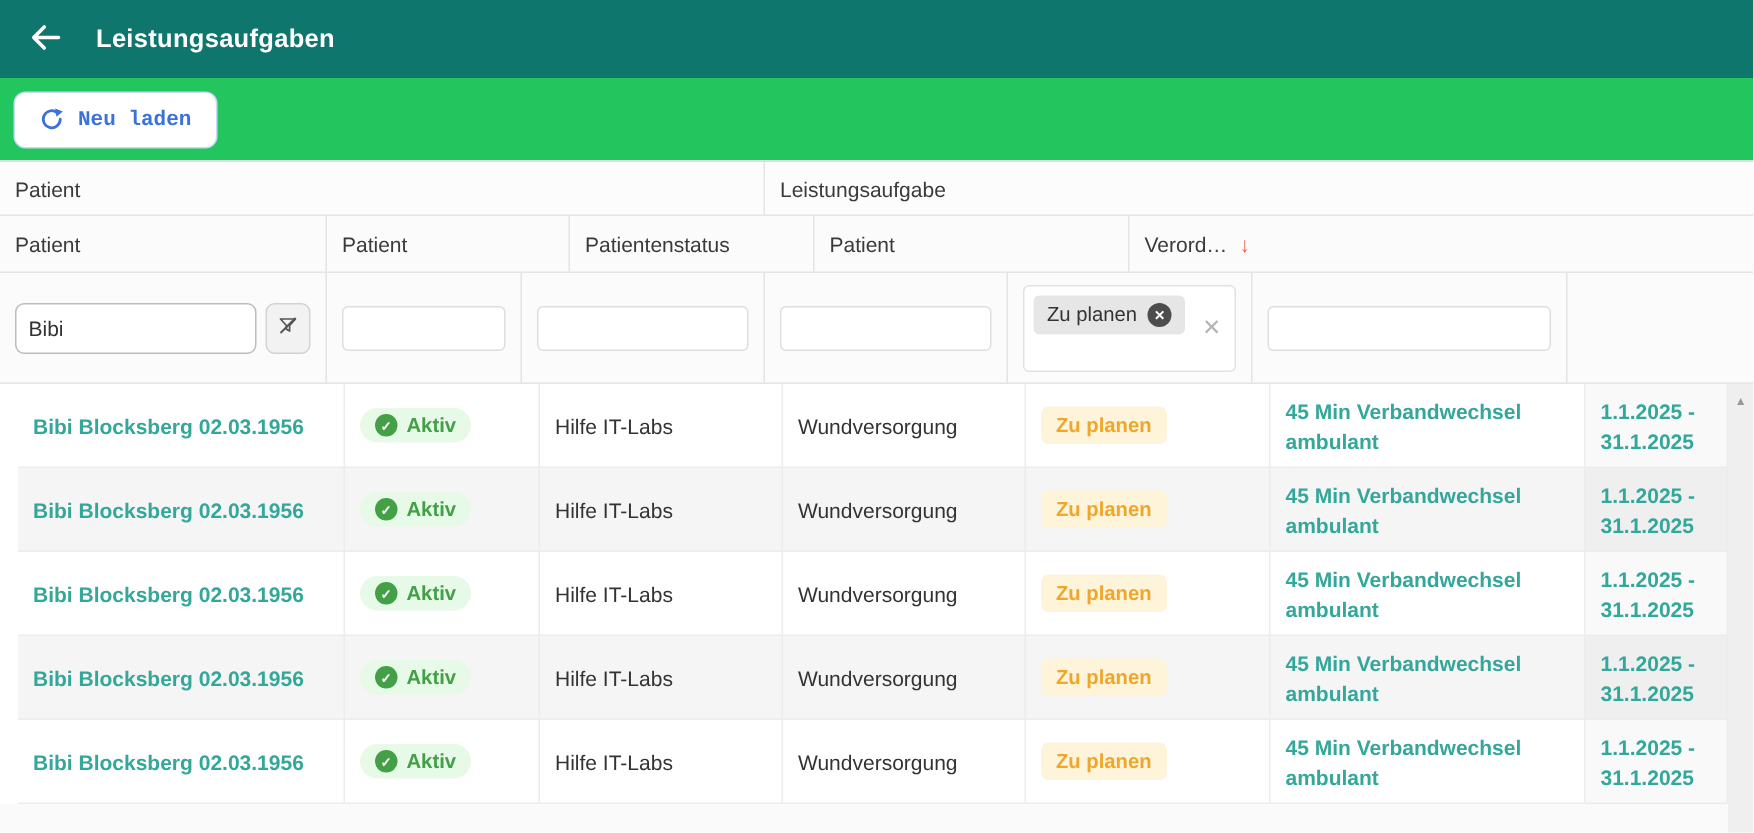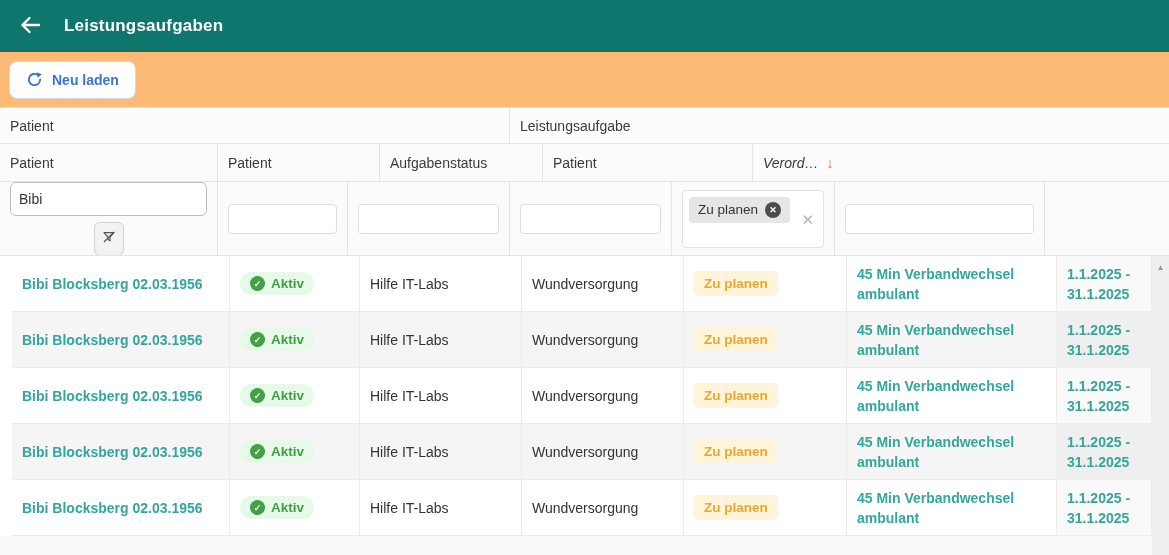--- a/index.html
+++ b/index.html
@@ -5,21 +5,21 @@
   * { box-sizing: border-box; margin: 0; padding: 0; }
   html,body { width:1169px; height:555px; overflow:hidden; }
   body { font-family:"Liberation Sans", sans-serif; background:#fafafa; color:#333; }
 
   
   .appbar { height:52px; background:#0f766e; display:flex; align-items:center; padding:0 17px; gap:21px; }
   .back-btn { width:26px; height:26px; display:flex; align-items:center; justify-content:center; cursor:pointer; background:none; border:none; color:#fff; }
   .appbar-title { color:#fff; font-size:17px; font-weight:700; letter-spacing:.2px; }
 
   
-  .toolbar { height:55px; background:#fdba74; display:flex; align-items:center; padding:0 9px; gap:9px; }
+  .toolbar { height:55px; background:#22c55e; display:flex; align-items:center; padding:0 9px; gap:9px;font-family:Liberation Mono, monospace; }
   .btn { display:inline-flex; align-items:center; gap:9px; background:#fff; border:1px solid #ccd9f2; border-radius:8px; padding:0 16px; height:38px; color:#3b72d9; font-family:inherit; font-weight:700; font-size:14px; cursor:pointer; }
   .btn svg { display:block; }
 
   
   .grid { background:#fff; border-top:1px solid #dcdcdc; }
   .row { display:flex; width:100%; }
   .cell { padding:0 10px; display:flex; align-items:center; border-right:1px solid #e4e4e4; overflow:hidden; }
   .cell:last-child { border-right:none; }
 
   
@@ -29,26 +29,26 @@
   .c-therapie { width:162px; }
   .c-astatus  { width:163px; }
   .c-aufgabe  { width:210px; }
   .c-verord   { flex:1; }
   .g1 { width:510px; }
   .g2 { flex:1; }
 
   .group-row  { height:36px; background:#fcfcfc; border-bottom:1px solid #e4e4e4; font-size:14px; color:#3a3a3a; }
   .header-row { height:38px; background:#fbfbfb; border-bottom:1px solid #e4e4e4; font-size:14px; color:#3a3a3a; }
   .header-row .cell { cursor:pointer; }
-  .hdr-verord { display:flex; align-items:center;font-style:italic; }
+  .hdr-verord { display:flex; align-items:center; }
   .sort-arrow { color:#f2604d; font-size:14px; font-weight:700; margin-left:8px; }
 
   .filter-row { height:74px; background:#fbfbfb; border-bottom:1px solid #e4e4e4; }
   .finput { height:30px; width:100%; border:1px solid #dedede; border-radius:4px; background:#fff; padding:0 8px; font-family:inherit; font-size:14px; color:#333; outline:none; }
-  .patient-filter-wrap { display:flex; width:100%; align-items:center; gap:6px;flex-direction:column; }
+  .patient-filter-wrap { display:flex; width:100%; align-items:center; gap:6px; }
   .finput-main { height:34px; border:1px solid #bdbdbd; border-radius:6px; }
   .filter-btn { flex:none; width:30px; height:34px; border:1px solid #d2d2d2; border-radius:6px; background:#f2f2f2; display:flex; align-items:center; justify-content:center; cursor:pointer; }
 
   .tagbox { position:relative; width:100%; height:58px; background:#fff; border:1px solid #e2e2e2; border-radius:4px; padding:6px; }
   .tag-chip { display:inline-flex; align-items:center; gap:7px; background:#e6e6e6; border-radius:4px; padding:5px 9px; font-size:13.5px; color:#333; cursor:default; }
   .tag-remove { width:16px; height:16px; border-radius:50%; background:#4d4d4d; color:#fff; font-size:9px; font-weight:700; display:flex; align-items:center; justify-content:center; cursor:pointer; }
   .tagbox-clear { position:absolute; right:9px; top:50%; transform:translateY(-50%); color:#b3b3b3; font-size:15px; cursor:pointer; line-height:1; }
 
   
   .grid-body { position:relative; }
@@ -105,21 +105,21 @@
   </div>
 
   <div class="row header-row">
     <div class="cell c-patient">
         <span>Patient</span>
       </div>
     <div class="cell c-therapie">
         <span>Patient</span>
       </div>
     <div class="cell c-astatus">
-        <span>Aufgabenstatus</span>
+        <span>Patientenstatus</span>
       </div>
     <div class="cell c-aufgabe">
         <span>Patient</span>
       </div>
     <div class="cell c-verord hdr-verord">
       <span>Verord…</span>
       <span class="sort-arrow">↓</span>
     </div>
   </div>
 

